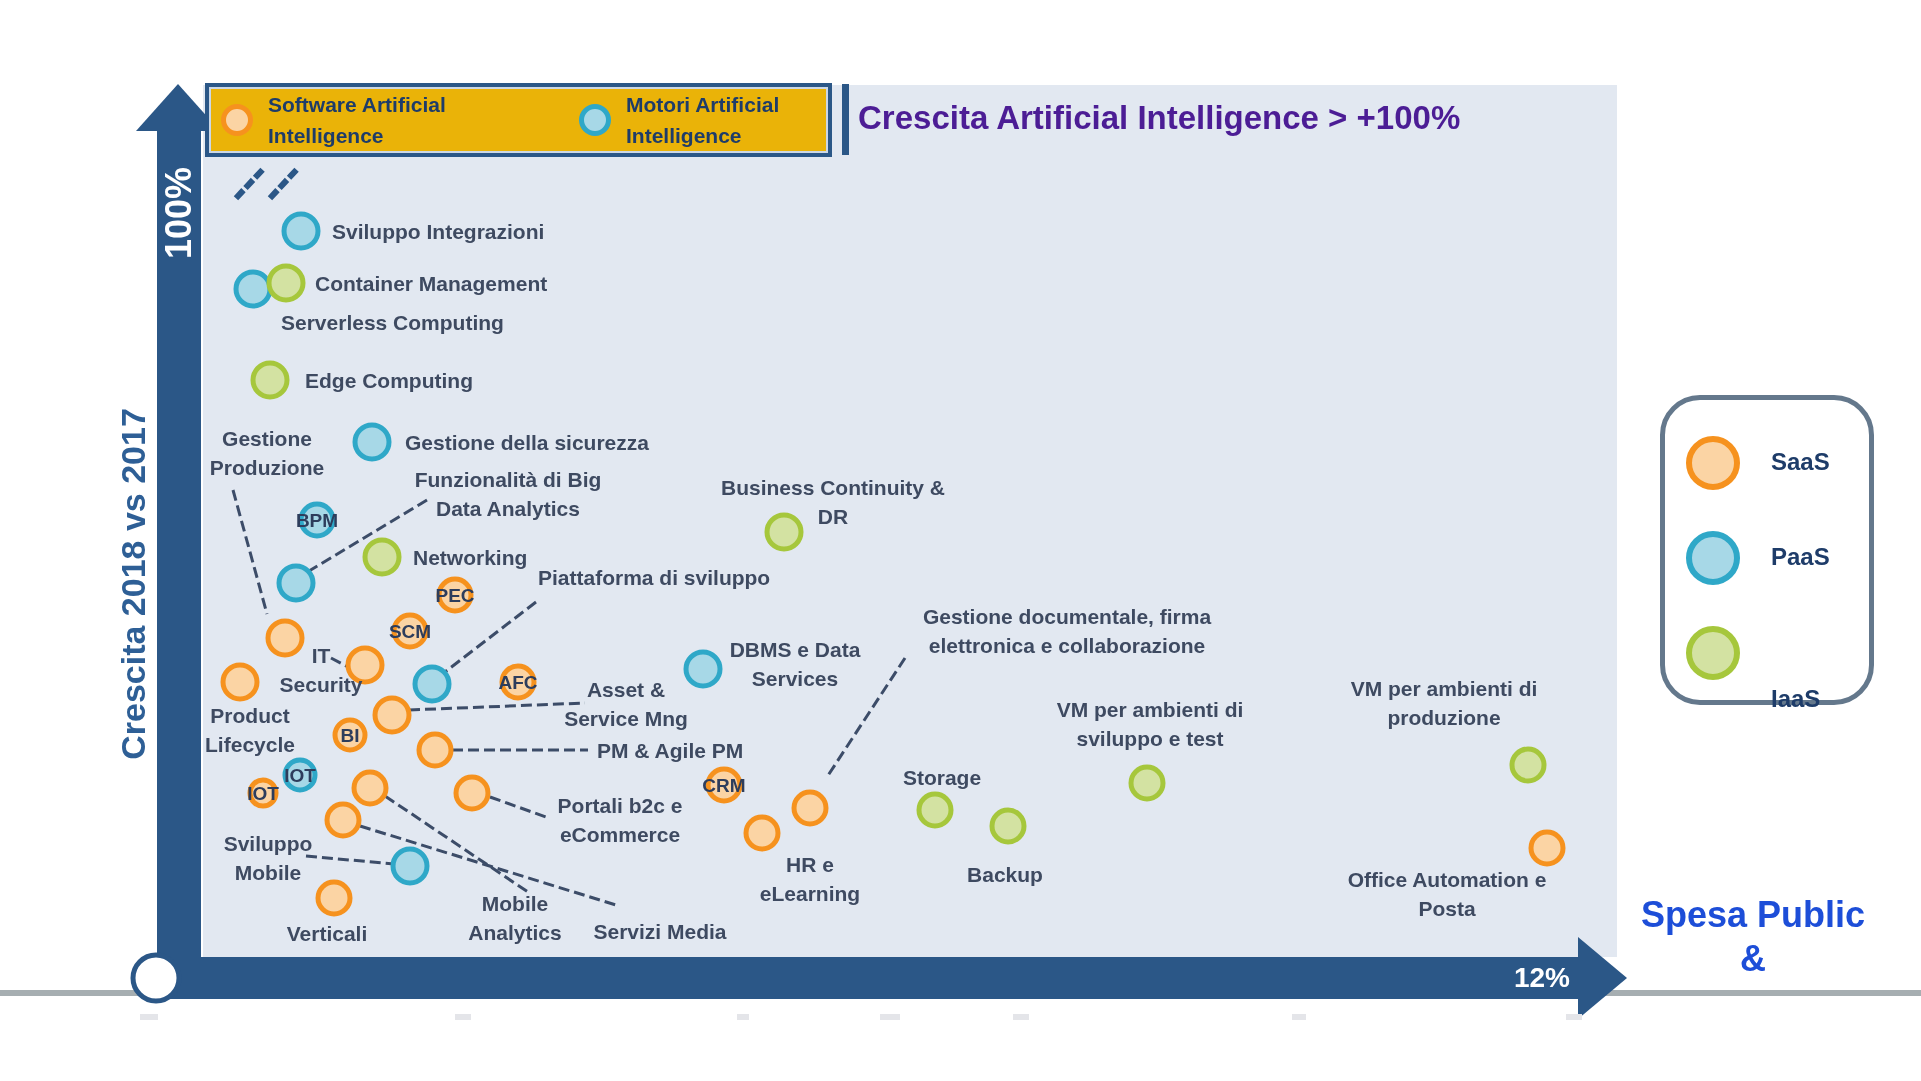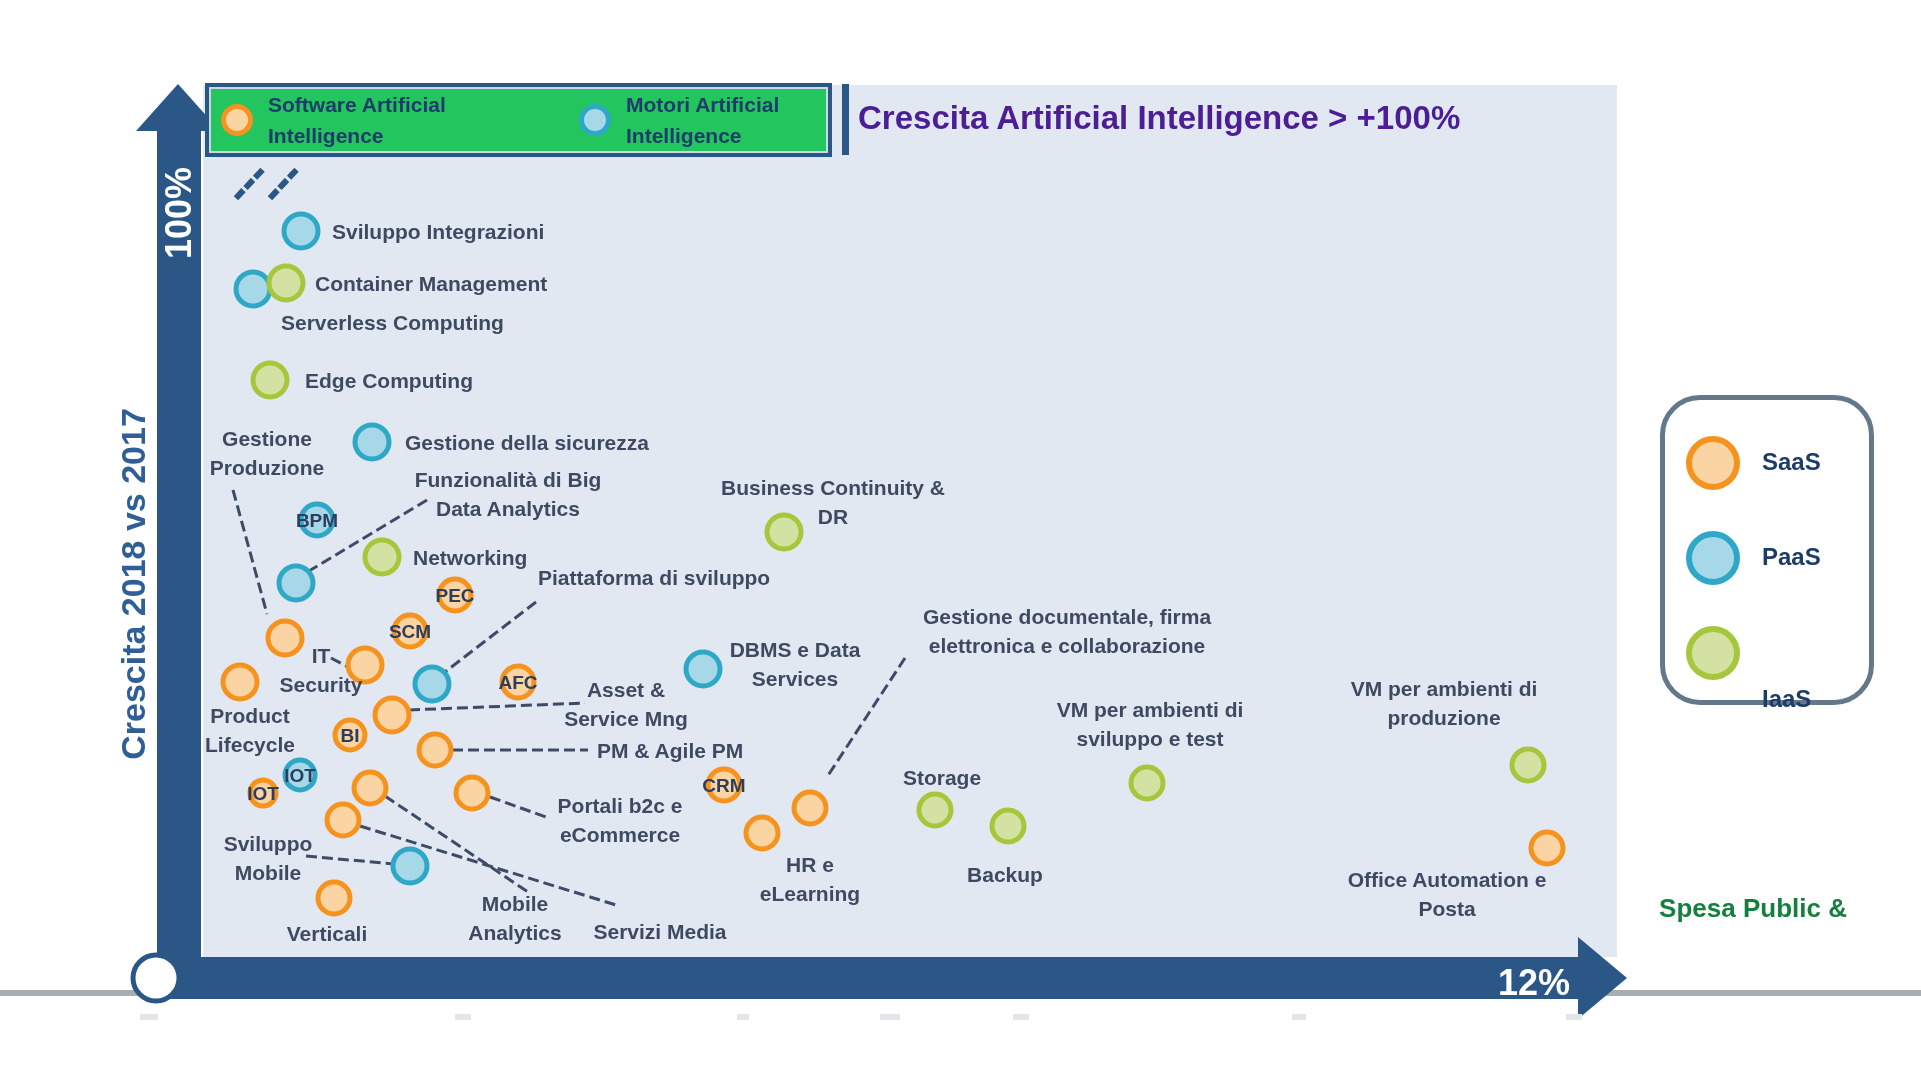--- a/index.html
+++ b/index.html
@@ -4,41 +4,41 @@
 <style>
   html,body{margin:0;padding:0;background:#fff;font-family:"Liberation Sans",sans-serif;}
   .stage{position:relative;width:1921px;height:1081px;background:#fff;overflow:hidden;}
   .stage svg{position:absolute;left:0;top:0;z-index:1;}
   .plot-bg{fill:#e2e8f1;}
   .connector{stroke:#3c4c68;stroke-width:3;stroke-dasharray:11 5;fill:none;}
   .break-mark{stroke:#2b5787;stroke-width:6;stroke-dasharray:5 9;stroke-linecap:square;}
   .lbl{font:bold 21px "Liberation Sans",sans-serif;fill:#3e4a61;}
   .badge{font:bold 19px "Liberation Sans",sans-serif;fill:#2d3d5c;text-anchor:middle;}
   .overlay{position:absolute;z-index:2;}
-  .ai-box{left:205px;top:83px;width:619px;height:66px;border:4px solid #2b5787;background:#22c55e;box-shadow:inset 0 0 0 2px #ccd8e6;}
+  .ai-box{left:205px;top:83px;width:619px;height:66px;border:4px solid #2b5787;background:#eab308;box-shadow:inset 0 0 0 2px #ccd8e6;}
   .ai-item{position:absolute;top:0;height:100%;display:flex;align-items:center;gap:15px;}
   .ai-item.first{left:12px;}
   .ai-item.second{left:370px;}
   .dot{display:inline-block;width:22px;height:22px;border-radius:50%;border:5px solid;}
   .dot.saas{border-color:#f6921e;background:#fbd4a4;}
   .dot.paas{border-color:#2fa8c8;background:#a7d8e7;}
   .ai-label{font-size:21px;font-weight:bold;color:#1e3c69;line-height:1.5;}
   .title-sep{left:842px;top:84px;width:7px;height:71px;background:#2b5787;}
   .main-title{left:858px;top:99px;font-size:33px;font-weight:bold;color:#4c1d95;white-space:nowrap;}
   .cloud-legend{left:1660px;top:395px;width:204px;height:300px;border:5px solid #64788c;border-radius:40px;background:#fff;}
   .cl-dot{position:absolute;left:21px;width:42px;height:42px;border-radius:50%;border:6px solid;}
   .cl-dot.saas{top:36px;border-color:#f6921e;background:#fbd4a4;}
   .cl-dot.paas{top:131px;border-color:#2fa8c8;background:#a7d8e7;}
   .cl-dot.iaas{top:226px;border-color:#a6c73c;background:#d3e2a2;}
-  .cl-label{position:absolute;left:97px;font-size:24px;font-weight:bold;color:#1e3c69;}
+  .cl-label{position:absolute;left:106px;font-size:24px;font-weight:bold;color:#1e3c69;}
   .cl-label.r1{top:48px;} .cl-label.r2{top:143px;text-align:center;} .cl-label.r3{top:238px;margin-top:47px;}
   .y-arrow-label{left:179px;top:213px;transform:translate(-50%,-50%) rotate(-90deg);color:#fff;font-size:36px;font-weight:bold;white-space:nowrap;}
   .y-axis-title{left:133px;top:584px;transform:translate(-50%,-50%) rotate(-90deg);color:#2e5f96;font-size:34px;font-weight:bold;white-space:nowrap;}
-  .x-arrow-label{left:1430px;top:962px;width:140px;text-align:right;color:#fff;font-size:36px;font-weight:bold;}
-  .x-axis-title{left:1627px;top:893px;width:252px;text-align:center;color:#15803d;font-size:26px;font-weight:bold;line-height:1.23;}
+  .x-arrow-label{left:1430px;top:962px;width:140px;text-align:right;color:#fff;font-size:28px;font-weight:bold;}
+  .x-axis-title{left:1627px;top:893px;width:252px;text-align:center;color:#1d4ed8;font-size:36px;font-weight:bold;line-height:1.23;}
 </style>
 </head>
 <body>
 
 <div class="stage">
 
   <svg id="chart-svg" width="1921" height="1081" viewBox="0 0 1921 1081">
     <rect class="plot-bg" x="203" y="85" width="1414" height="872"></rect>
     <rect x="0" y="990" width="1921" height="6" fill="#a6aeb1"></rect>
     <rect x="156" y="957" width="1424" height="42" fill="#2b5787"></rect>

